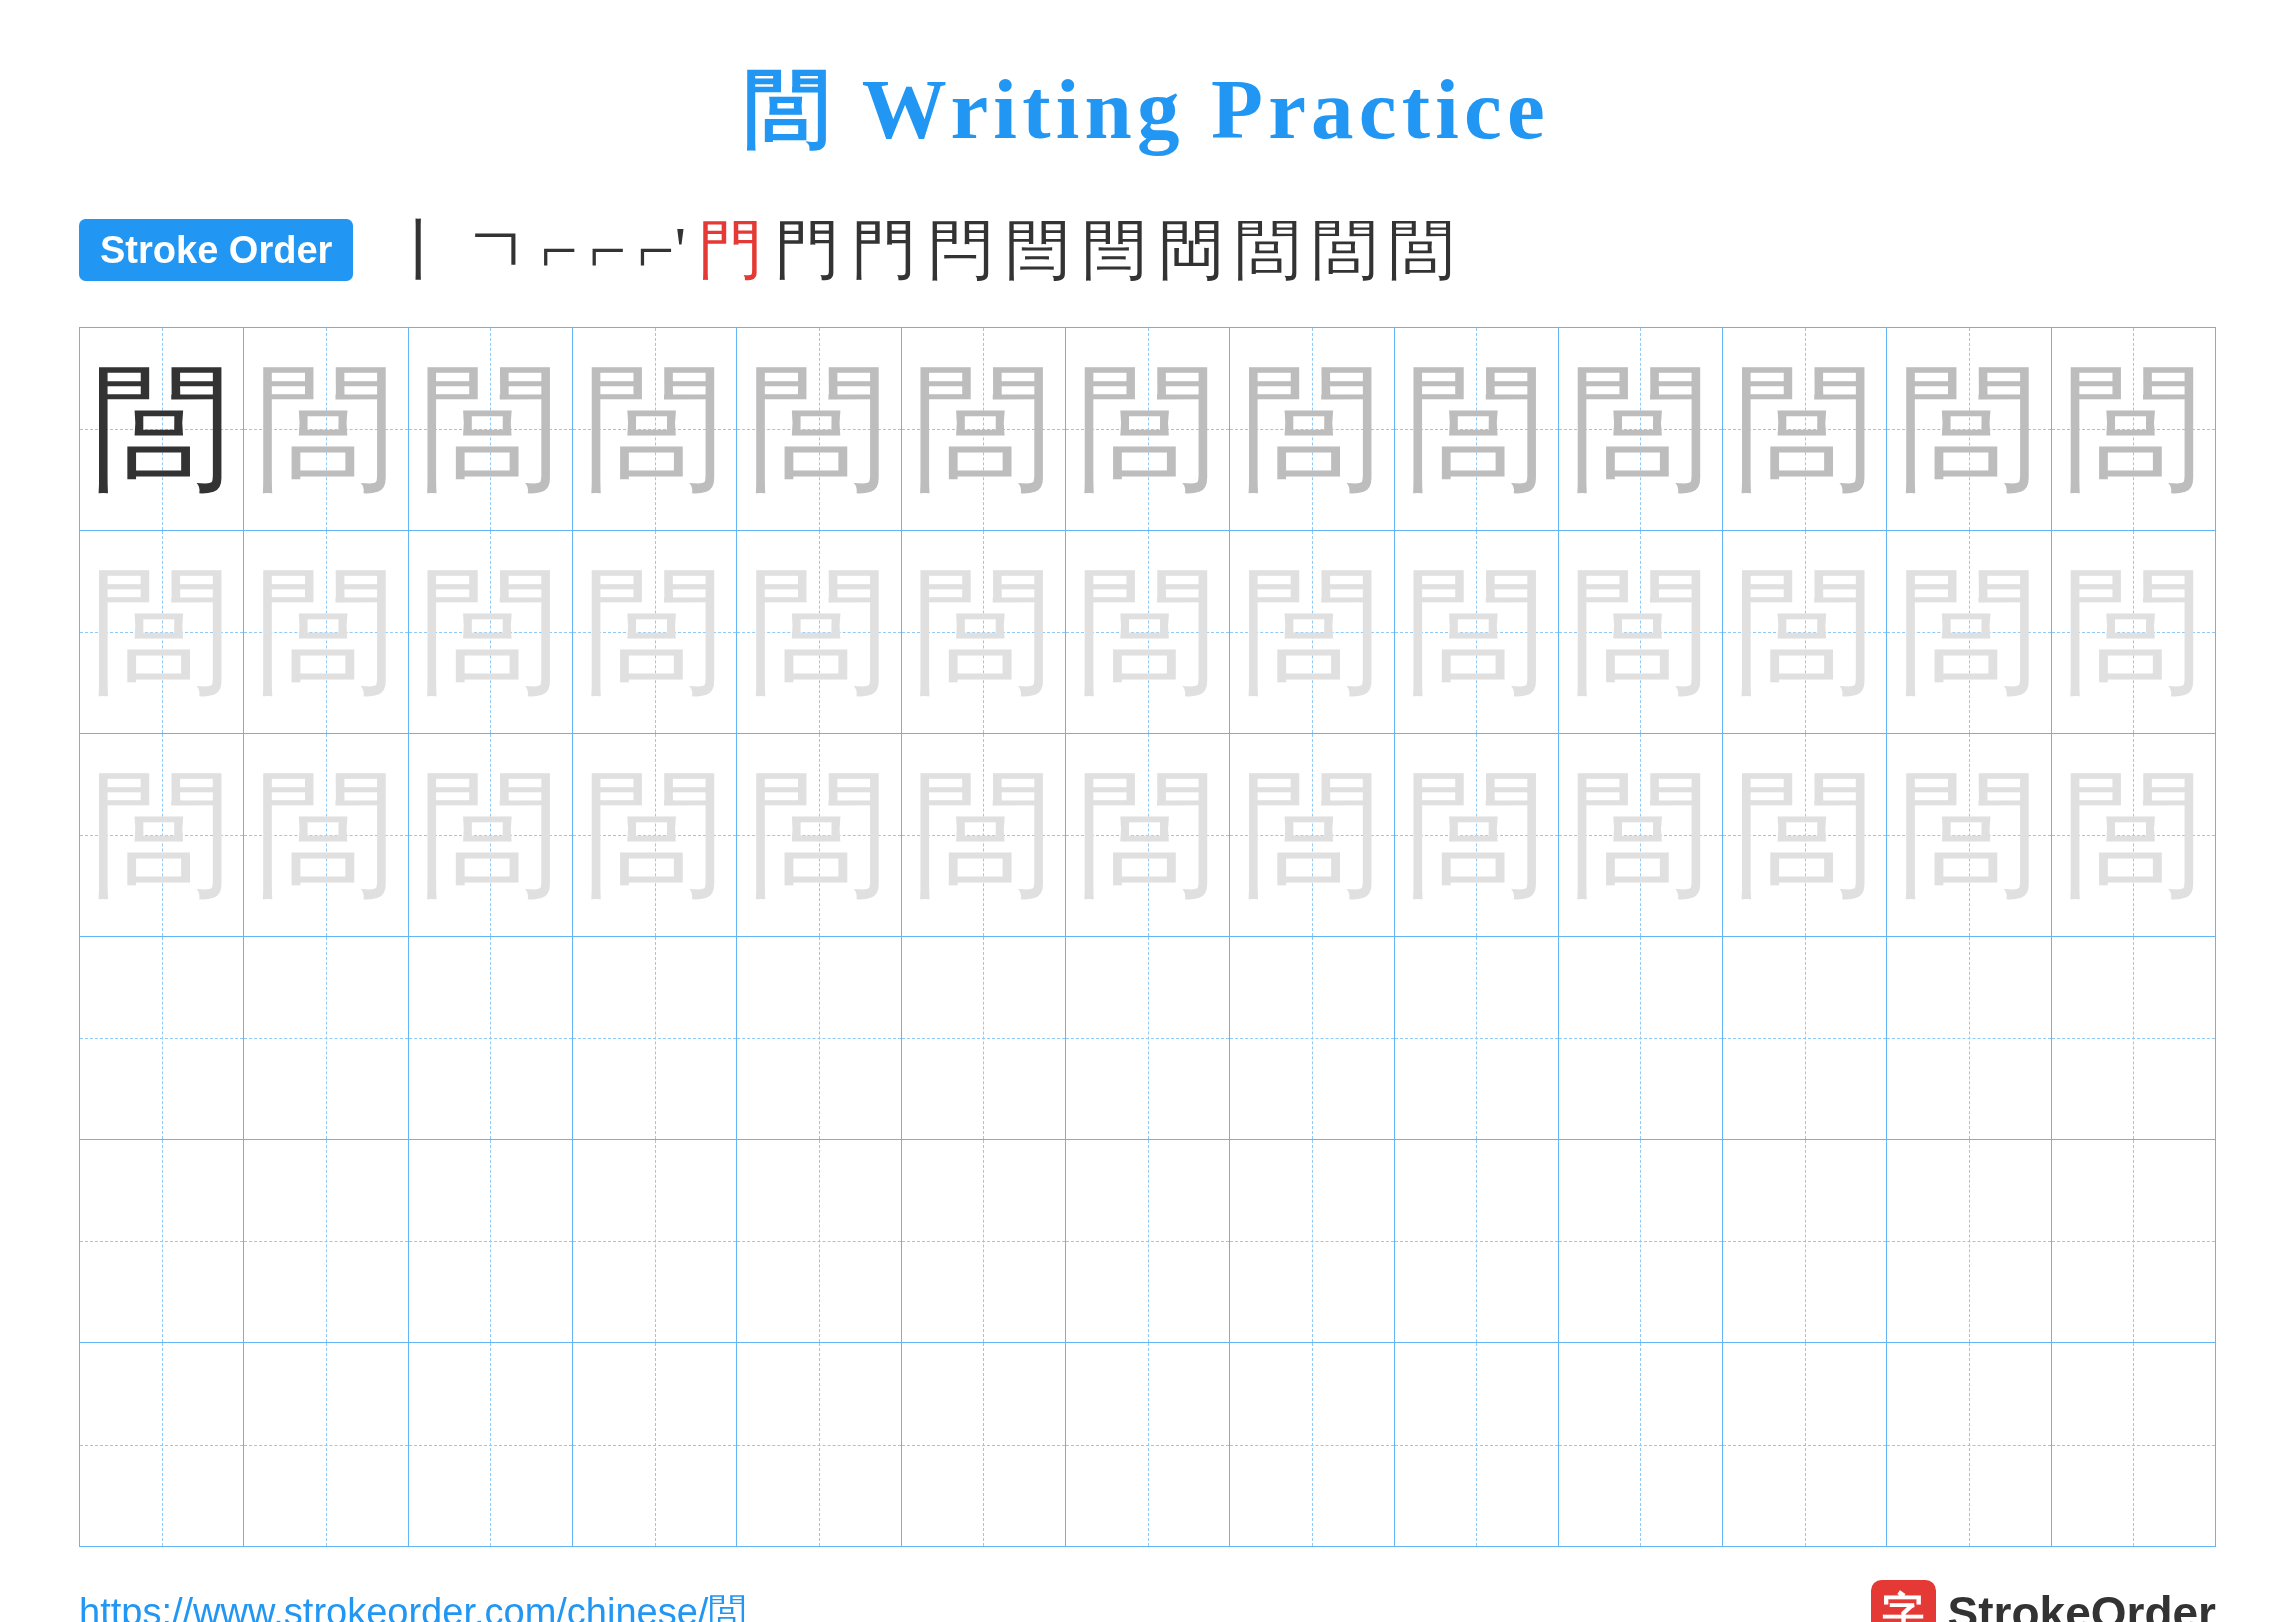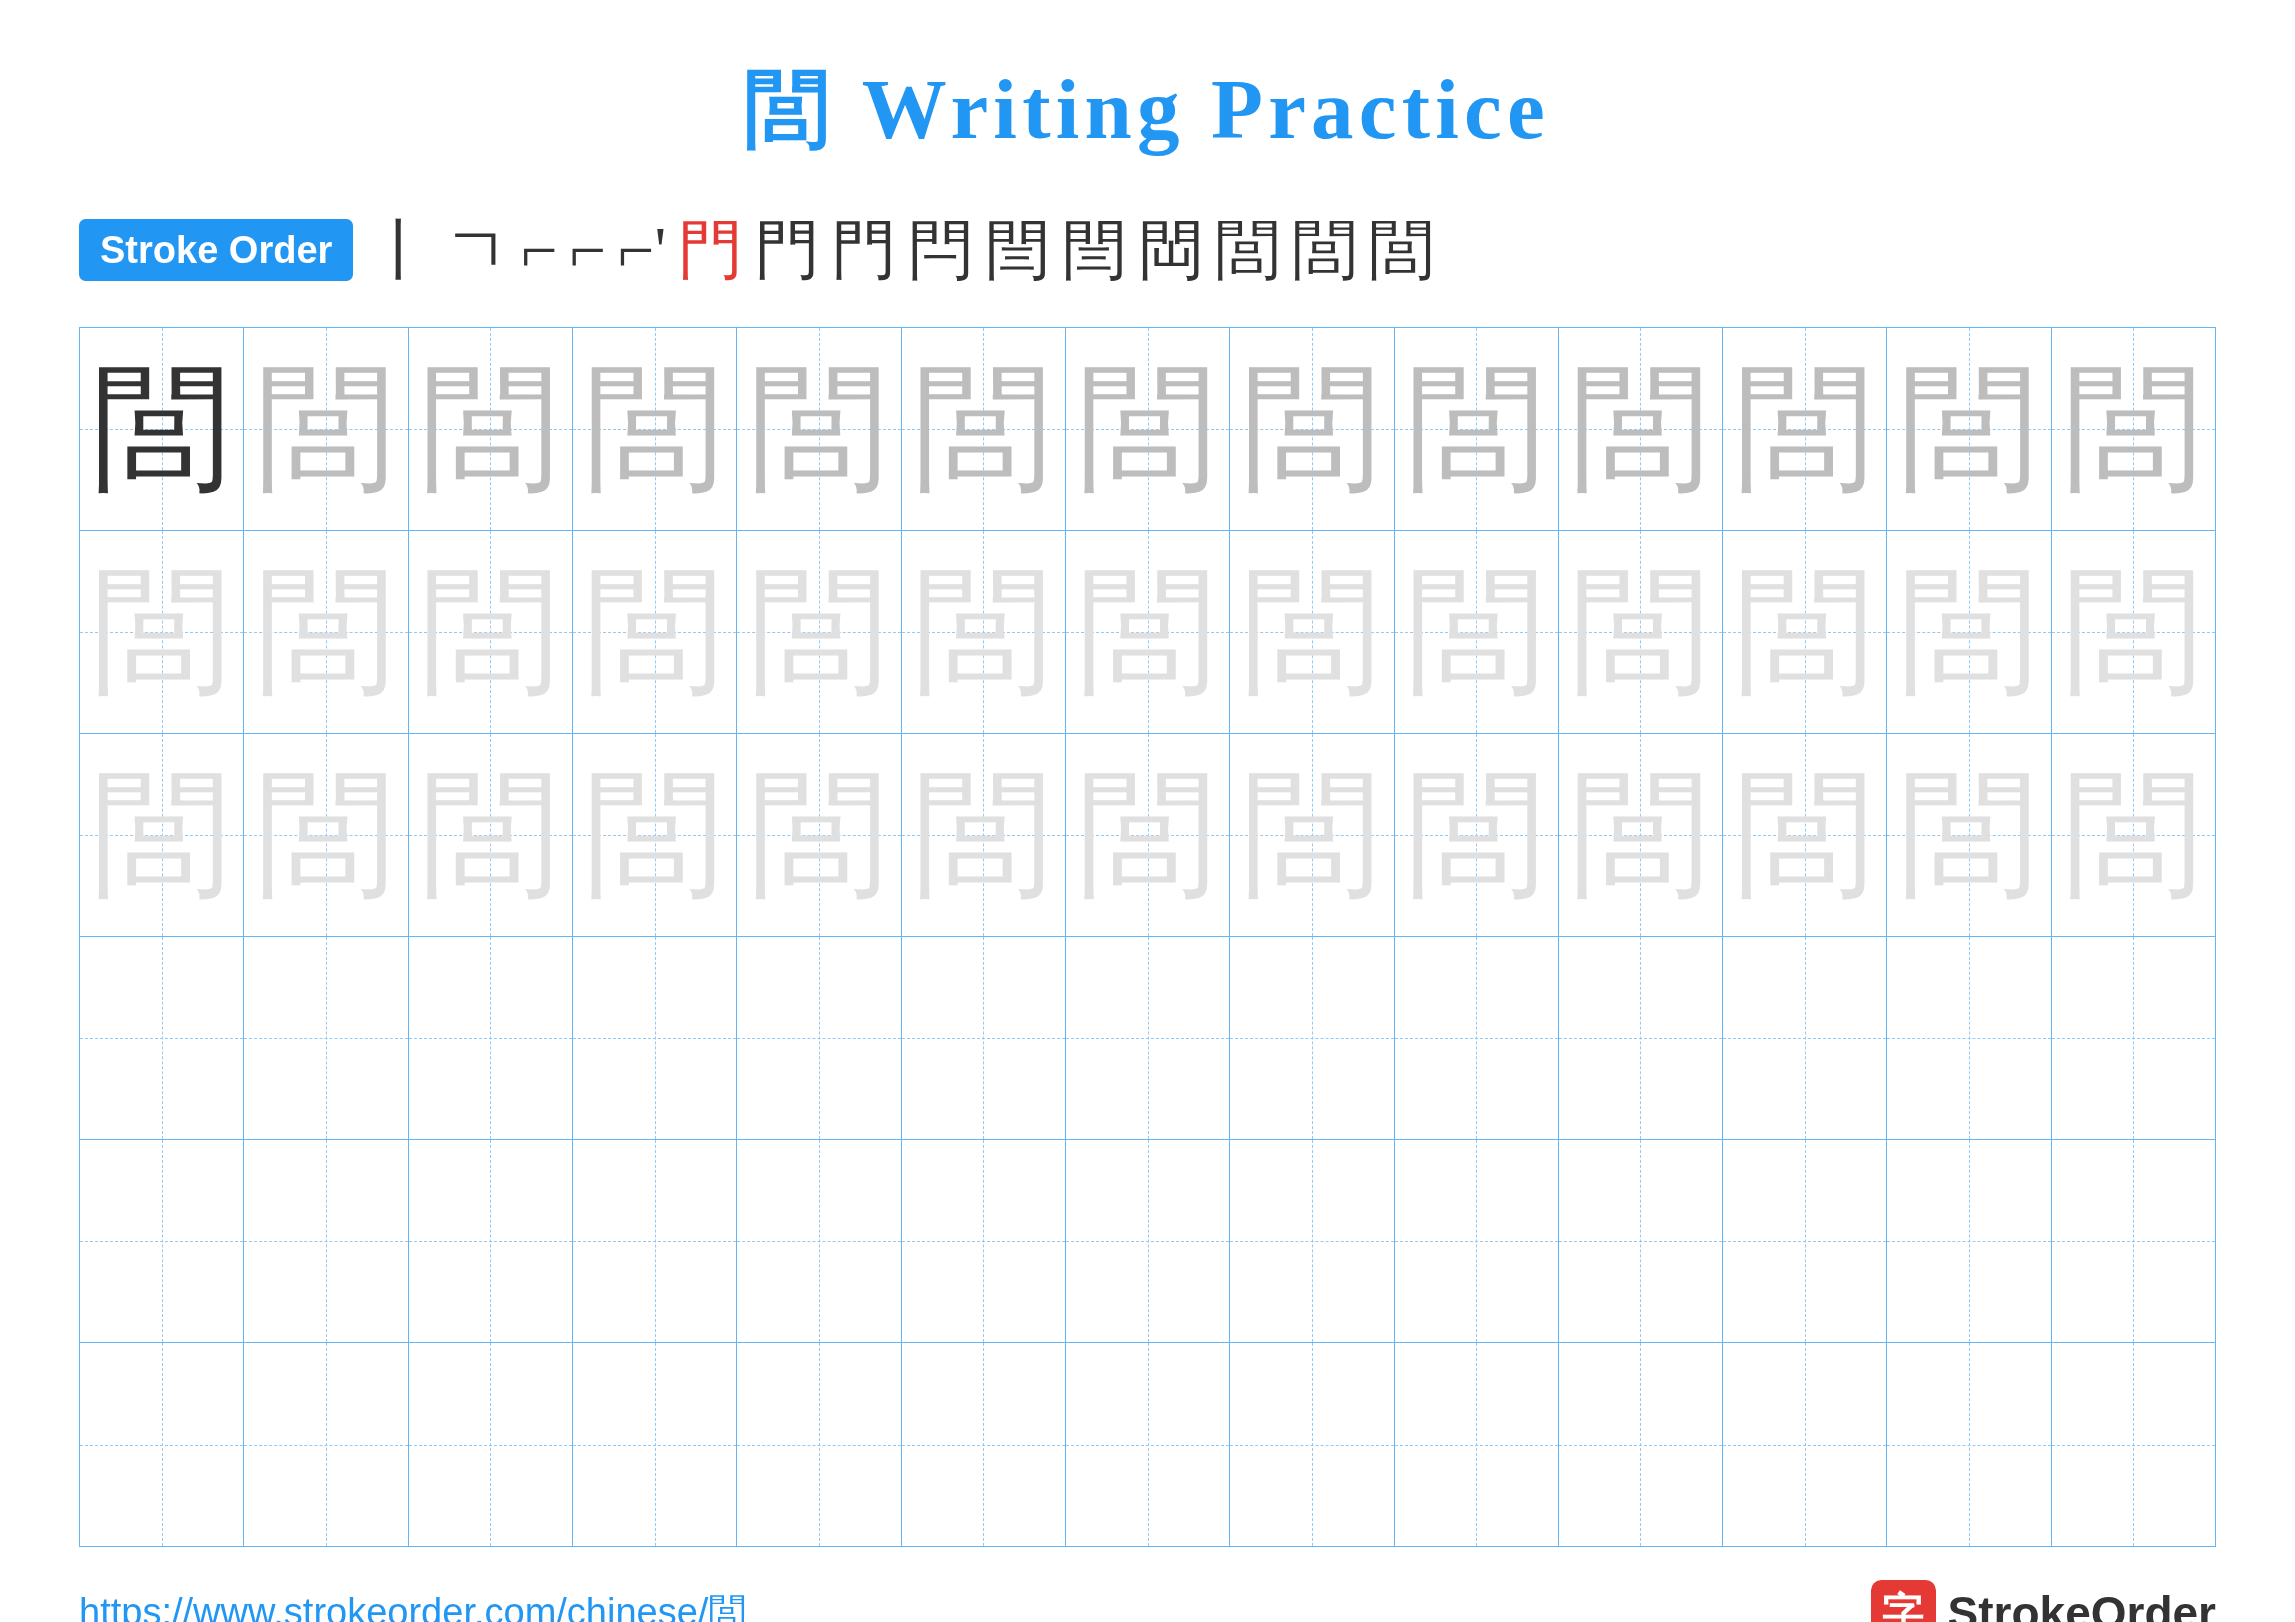--- a/index.html
+++ b/index.html
@@ -33,21 +33,21 @@
 
     .title .char {
       color: #2196F3;
     }
 
     .stroke-order-row {
       display: flex;
       align-items: center;
       width: 100%;
       margin-bottom: 33px;
-      gap: 14px;
+      gap: 34px;
     }
 
     .stroke-order-badge {
       background: #2196F3;
       color: white;
       font-size: 38px;
       font-weight: bold;
       padding: 9.2px 21px;
       border-radius: 6.5px;
       white-space: nowrap;

